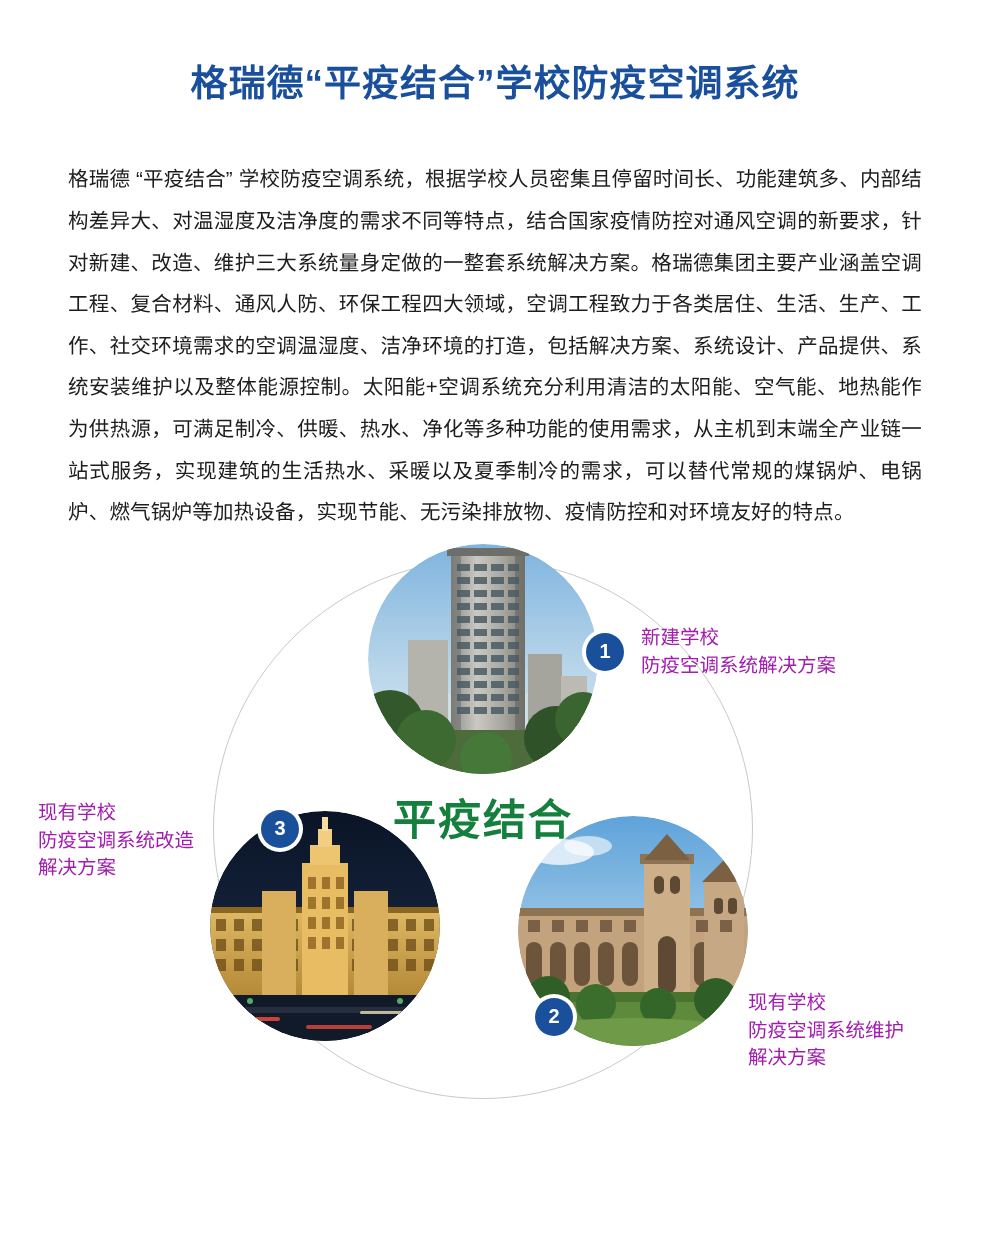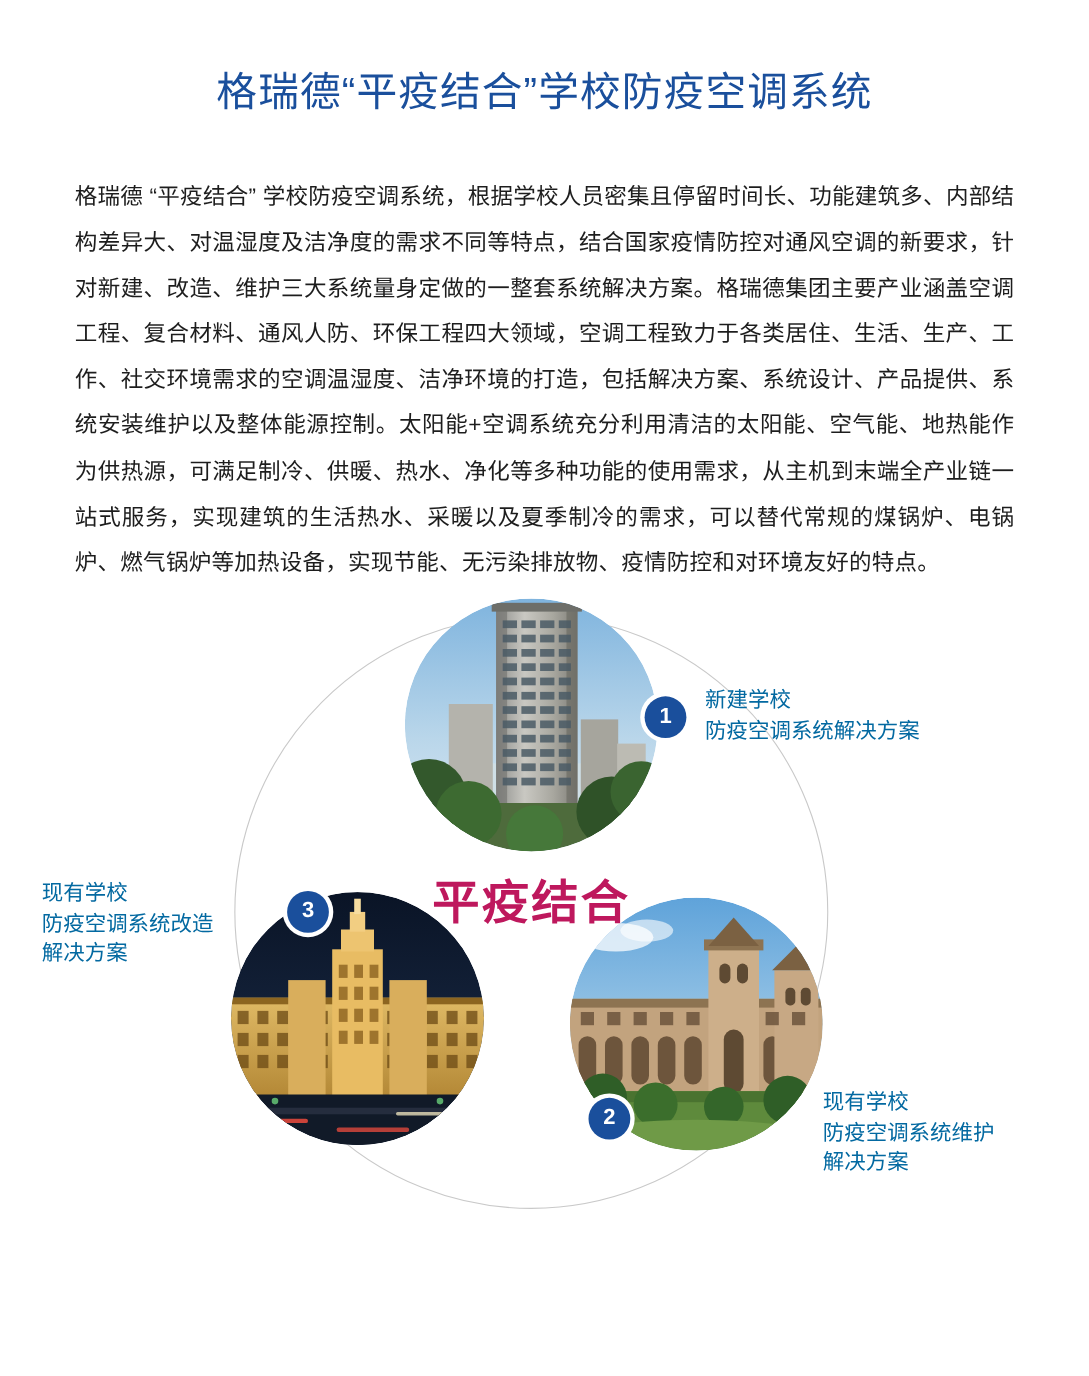--- a/index.html
+++ b/index.html
@@ -14,21 +14,21 @@
     color: #1a1a1a;
     overflow: hidden;
     position: relative;
   }
 
   
   .page-title {
     text-align: center;
     color: #1a4f9c;
     font-size: 37px;
-    font-weight: normal;
+    font-weight: bold;
     letter-spacing: 1px;
     margin: 0;
     padding-top: 62px;
     line-height: 1.2;
   }
 
   
   .intro-wrap {
     margin: 52px 52px 0 52px;
   }
@@ -60,21 +60,21 @@
     box-sizing: border-box;
   }
   .center-label {
     position: absolute;
     left: 0;
     top: 236px;
     width: 990px;
     text-align: center;
     font-size: 43px;
     font-weight: bold;
-    color: #be185d;
+    color: #15803d;
     letter-spacing: 2px;
   }
   
   .center-label > span { display: inline-block; transform: translateX(-12px); }
 
   .photo {
     position: absolute;
     width: 230px;
     height: 230px;
     border-radius: 50%;
@@ -102,21 +102,21 @@
     box-shadow: 0 0 0 4px #ffffff;
   }
   #badge-1 { left: 586px; top: 84px; }
   #badge-2 { left: 535px; top: 449px; }
   #badge-3 { left: 261px; top: 261px; }
 
   .caption {
     position: absolute;
     font-size: 19.5px;
     line-height: 1.42;
-    color: #0369a1;
+    color: #a21caf;
     white-space: pre-line;
   }
   #caption-1 { left: 641px; top: 75px; }
   #caption-2 { left: 748px; top: 440px; }
   #caption-3 { left: 38px;  top: 250px; }
 </style>
 </head>
 <body>
 
 <h1 class="page-title">格瑞德“平疫结合”学校防疫空调系统</h1>

